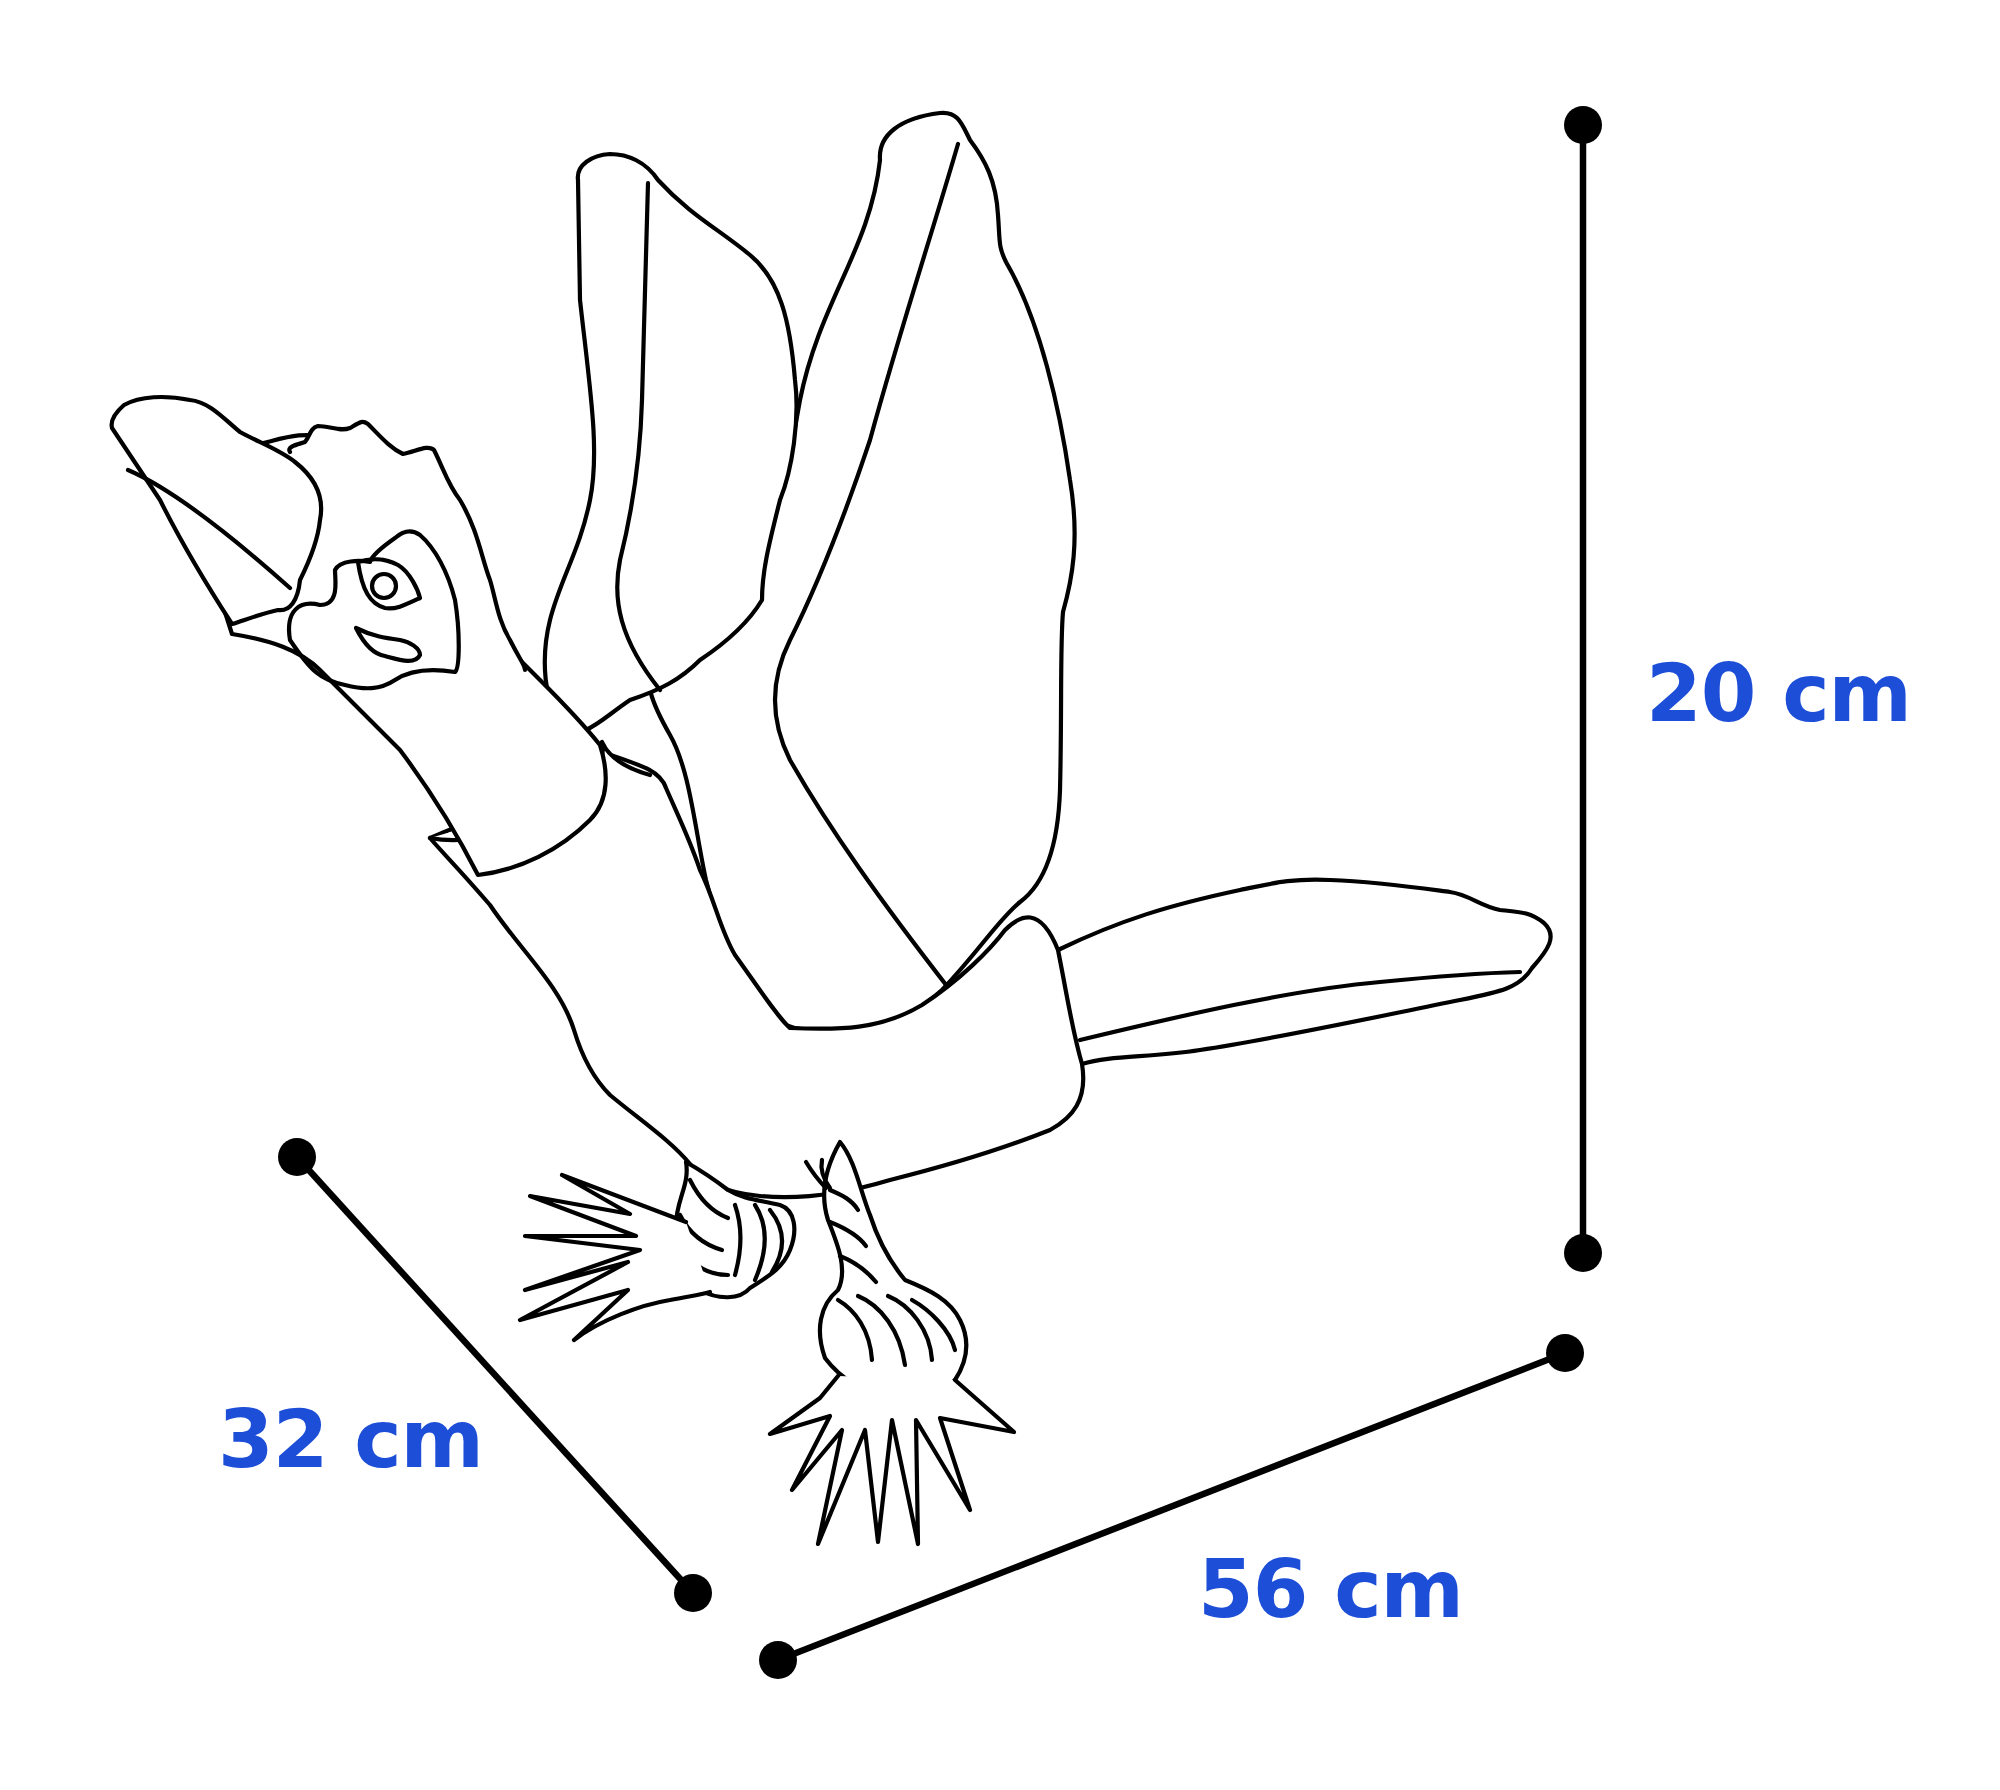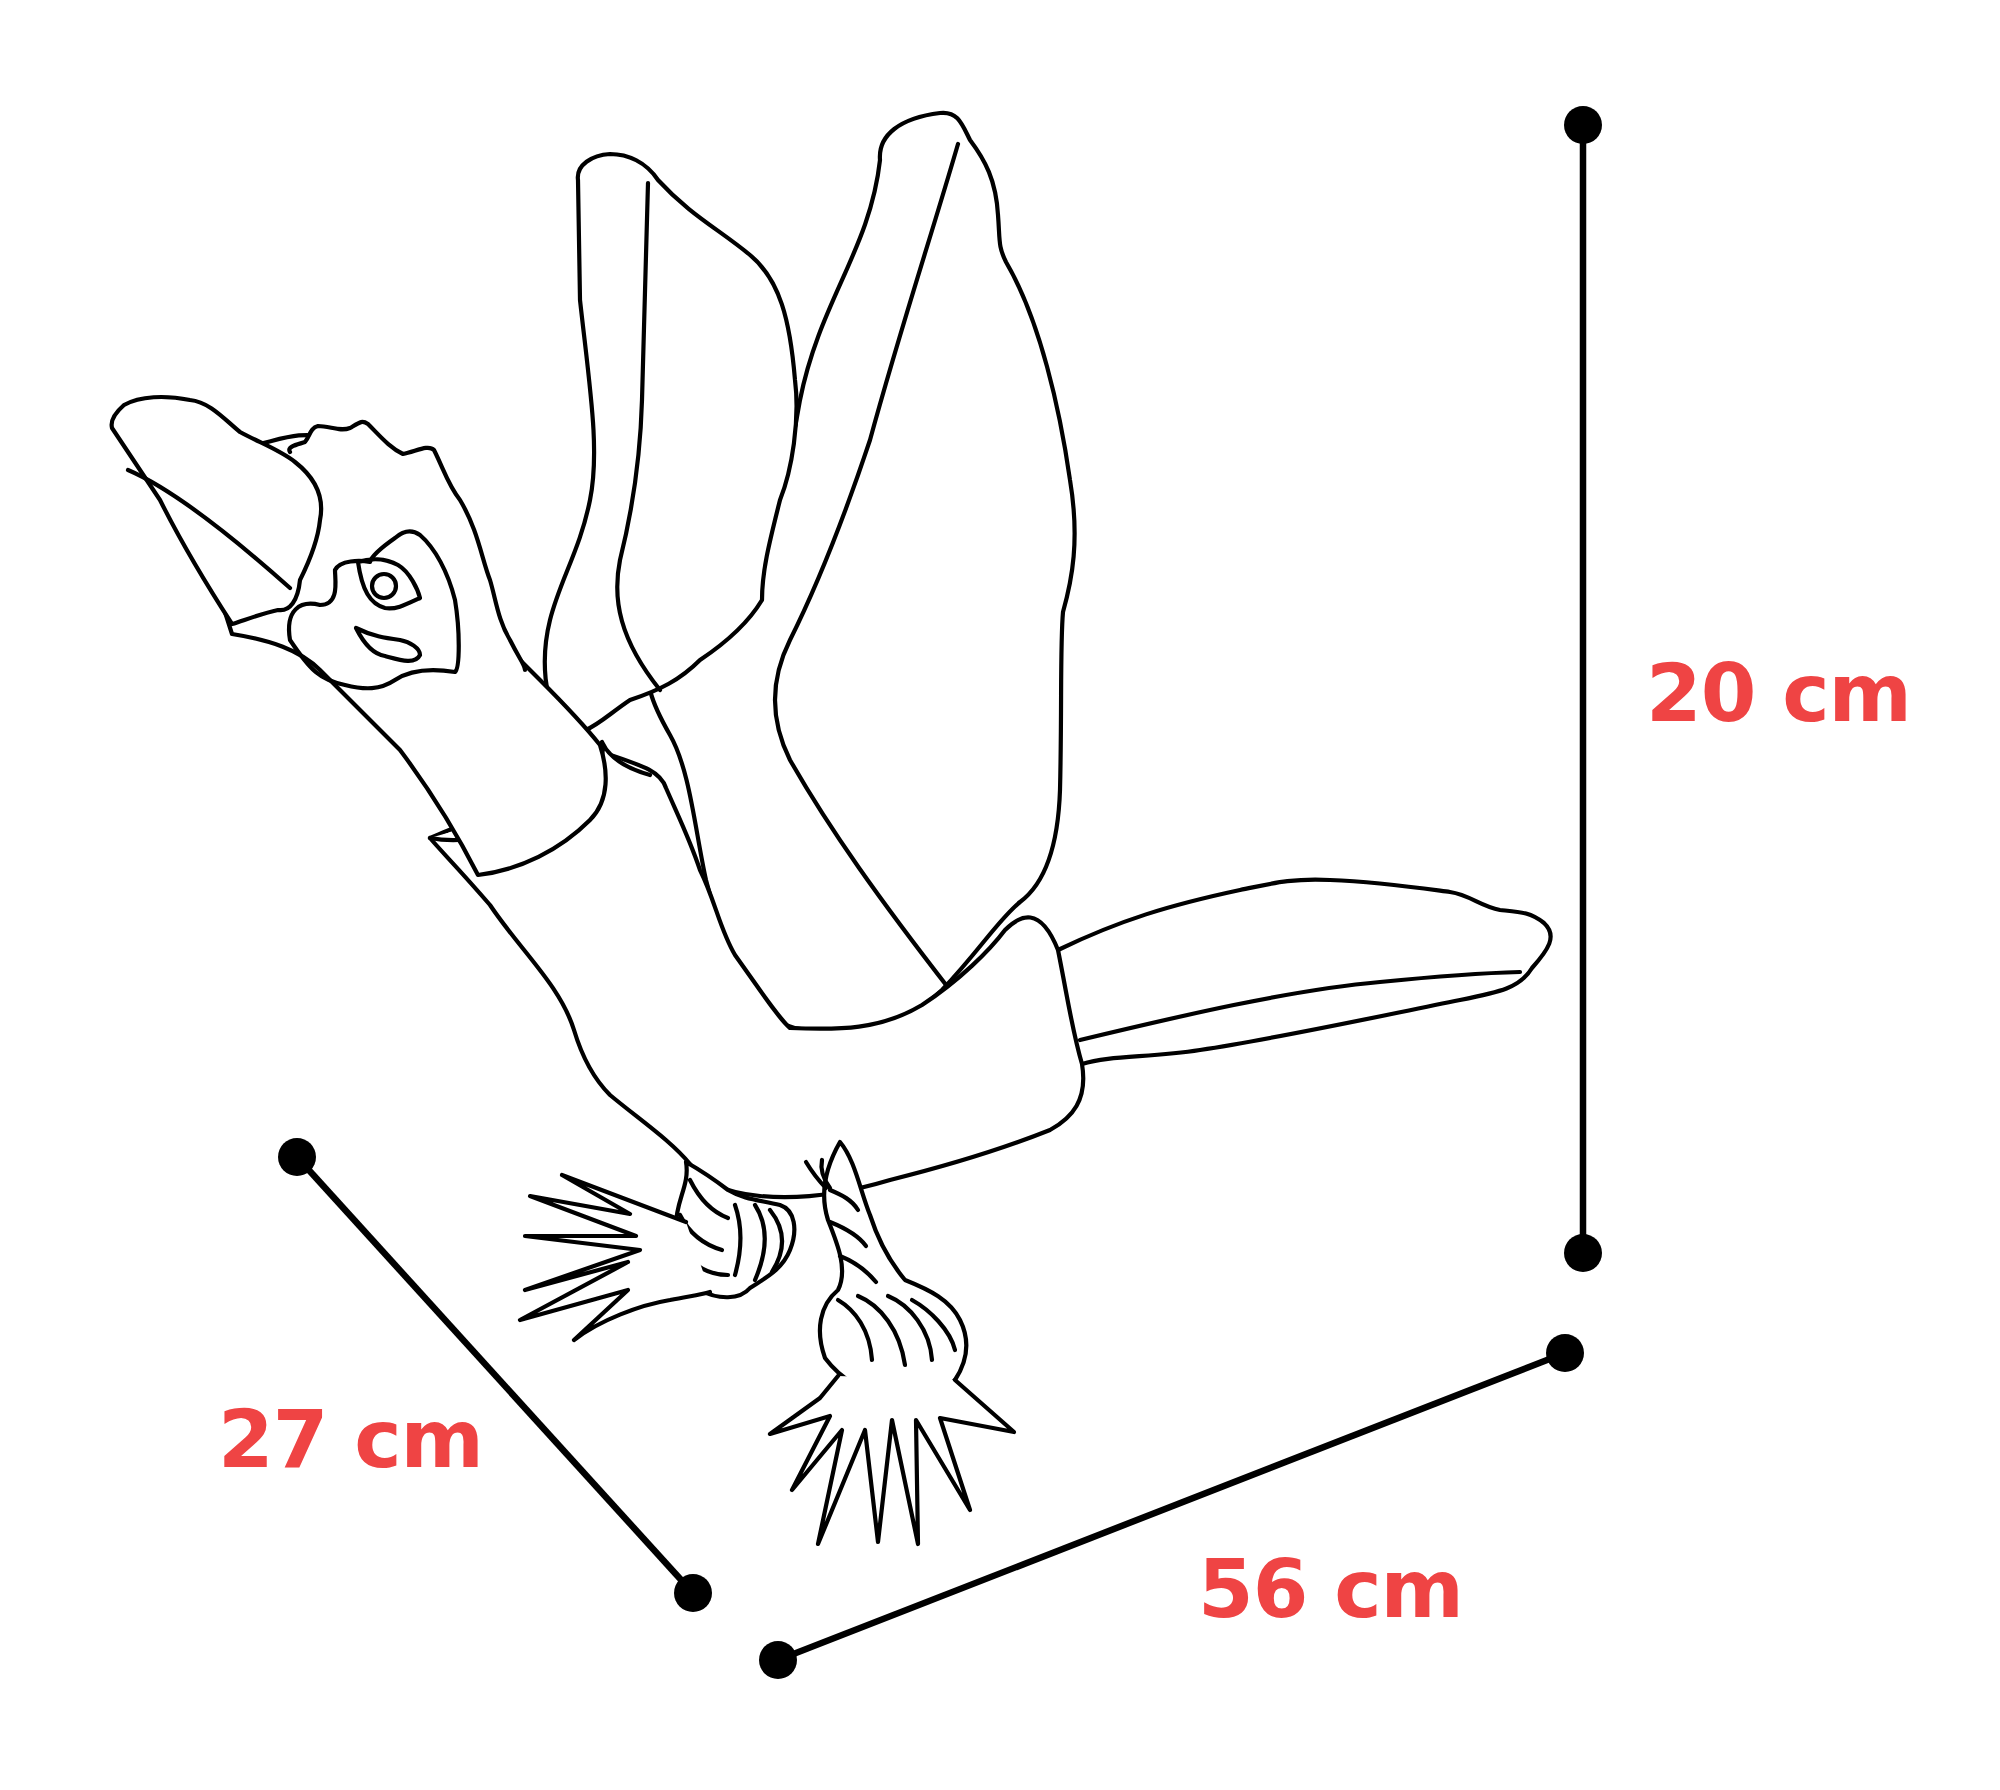--- a/index.html
+++ b/index.html
@@ -38,21 +38,21 @@
     }
     .dim-dot {
       fill: #000000;
     }
     .dim-label {
       position: absolute;
       font-family: "DejaVu Sans", sans-serif;
       font-weight: bold;
       font-size: 80px;
       letter-spacing: -1px;
-      color: #ef4444;
+      color: #1d4ed8;
       line-height: 1;
       white-space: nowrap;
     }
     #label-height { left: 1646px; top: 654px; }
     #label-depth  { left: 218px;  top: 1400px; }
     #label-width  { left: 1198px; top: 1550px; }
   </style>
 </head>
 <body>
 
@@ -144,15 +144,15 @@
 
   <g>
     <line class="dim-line" x1="778" y1="1660" x2="1565" y2="1353"></line>
     <circle class="dim-dot" cx="778" cy="1660" r="19"></circle>
     <circle class="dim-dot" cx="1565" cy="1353" r="19"></circle>
   </g>
 </svg>
 
 <div id="label-height" class="dim-label">20 cm</div>
 
-<div id="label-depth" class="dim-label">27 cm</div>
+<div id="label-depth" class="dim-label">32 cm</div>
 
 <div id="label-width" class="dim-label">56 cm</div>
 
 </body></html>

